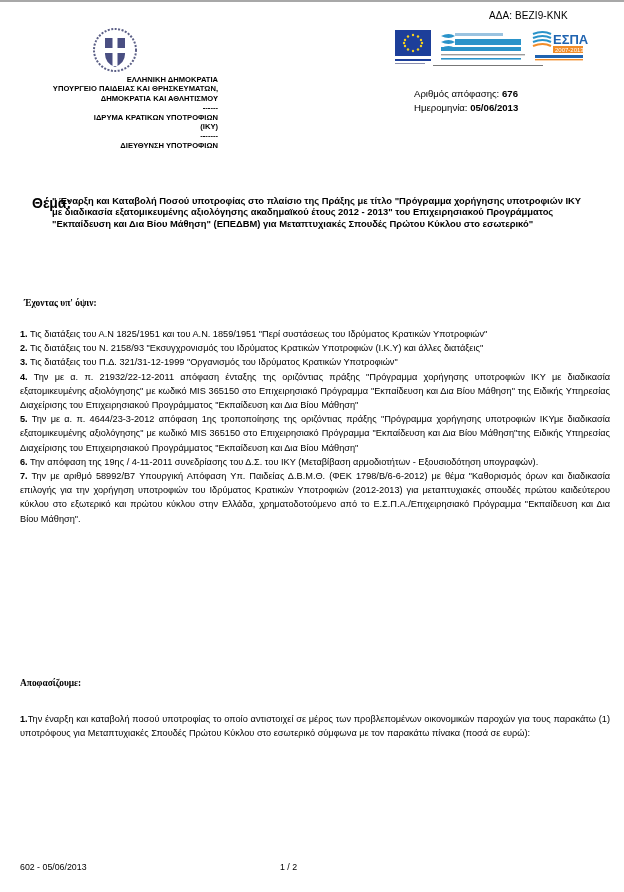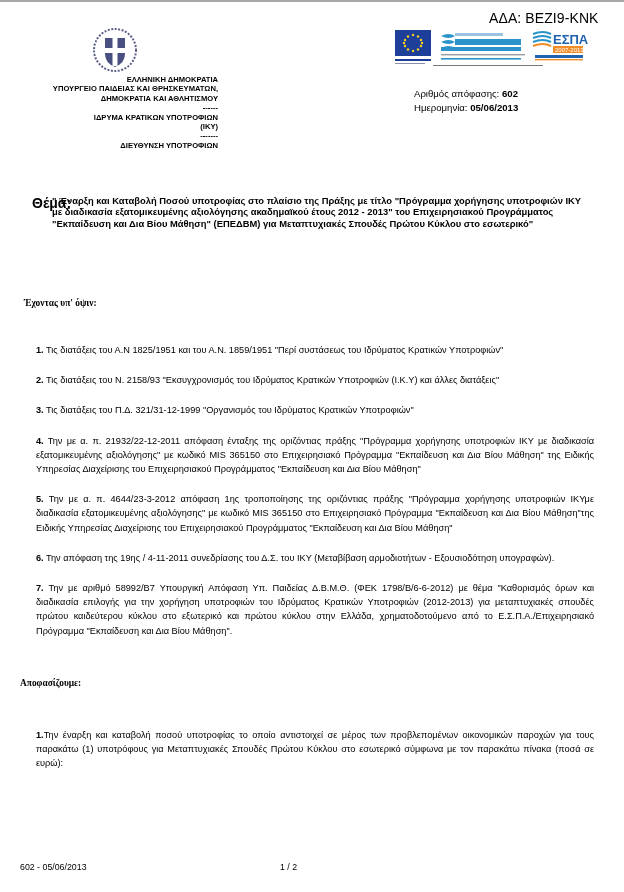--- a/index.html
+++ b/index.html
@@ -7,33 +7,33 @@
          font-family: "Liberation Sans", sans-serif; color: #000; }
   .topbar { position: absolute; left: 0; top: 0; width: 624px; height: 2px; background: #a8a8a8; }
   .abs { position: absolute; }
 
   
   .emblem { left: 92px; top: 27px; width: 46px; height: 46px; }
   .gov-block { left: 10px; top: 75px; width: 208px; text-align: right;
                font-size: 7.6px; font-weight: bold; line-height: 9.4px; }
 
   
-  .ada { left: 489px; top: 10px; font-size: 14px; letter-spacing: 0.1px; }
+  .ada { left: 489px; top: 10px; font-size: 10px; letter-spacing: 0.1px; }
   .logos { left: 393px; top: 28px; width: 228px; height: 42px; }
   .decision-info { left: 414px; top: 87px; font-size: 9.6px; line-height: 14px; }
   .decision-info b { font-weight: bold; }
 
   
   .subject-label { left: 24px; top: 195px; font-size: 14px; font-weight: bold; margin-left: 8px; }
   .subject-text { left: 52px; top: 195px; width: 540px; font-size: 9.4px; font-weight: bold; line-height: 11.4px; }
 
   
   .section-title { font-size: 9.4px; font-weight: bold; font-family: Liberation Serif, serif; }
   .items { left: 20px; width: 590px; font-size: 9.2px; line-height: 14.2px; text-align: justify; }
-  .items p { margin: 16px; }
+  .items p { margin: 0; }
   .items .num { font-weight: bold; }
 
   .footer-left { left: 20px; top: 862px; font-size: 8.8px; }
   .footer-page { left: 280px; top: 862px; font-size: 8.8px; }
 </style>
 </head>
 <body>
 
 <div class="topbar"></div>
 
@@ -93,21 +93,21 @@
     <rect x="160" y="18" width="30" height="7" fill="#f28c28"></rect>
     <text x="162" y="24" font-family="Liberation Sans, sans-serif" font-size="6" fill="#ffffff">2007-2013</text>
     <rect x="142" y="27" width="48" height="3" fill="#1f63b0"></rect>
     <rect x="142" y="31" width="48" height="1.4" fill="#f28c28"></rect>
   </g>
 </svg>
 
 <div class="abs decision-info">
   <div>
     <span>Αριθμός απόφασης:</span>
-    <b>602</b>
+    <b>676</b>
   </div>
   <div>
     <span>Ημερομηνία:</span>
     <b>05/06/2013</b>
   </div>
 </div>
 
 <div class="abs subject-label">Θέμα:</div>
 <div class="abs subject-text">" Έναρξη και Καταβολή Ποσού υποτροφίας στο πλαίσιο της Πράξης με τίτλο "Πρόγραμμα χορήγησης υποτροφιών ΙΚΥ με διαδικασία εξατομικευμένης αξιολόγησης ακαδημαϊκού έτους 2012 - 2013" του Επιχειρησιακού Προγράμματος "Εκπαίδευση και Δια Βίου Μάθηση" (ΕΠΕΔΒΜ) για Μεταπτυχιακές Σπουδές Πρώτου Κύκλου στο εσωτερικό"</div>
 

